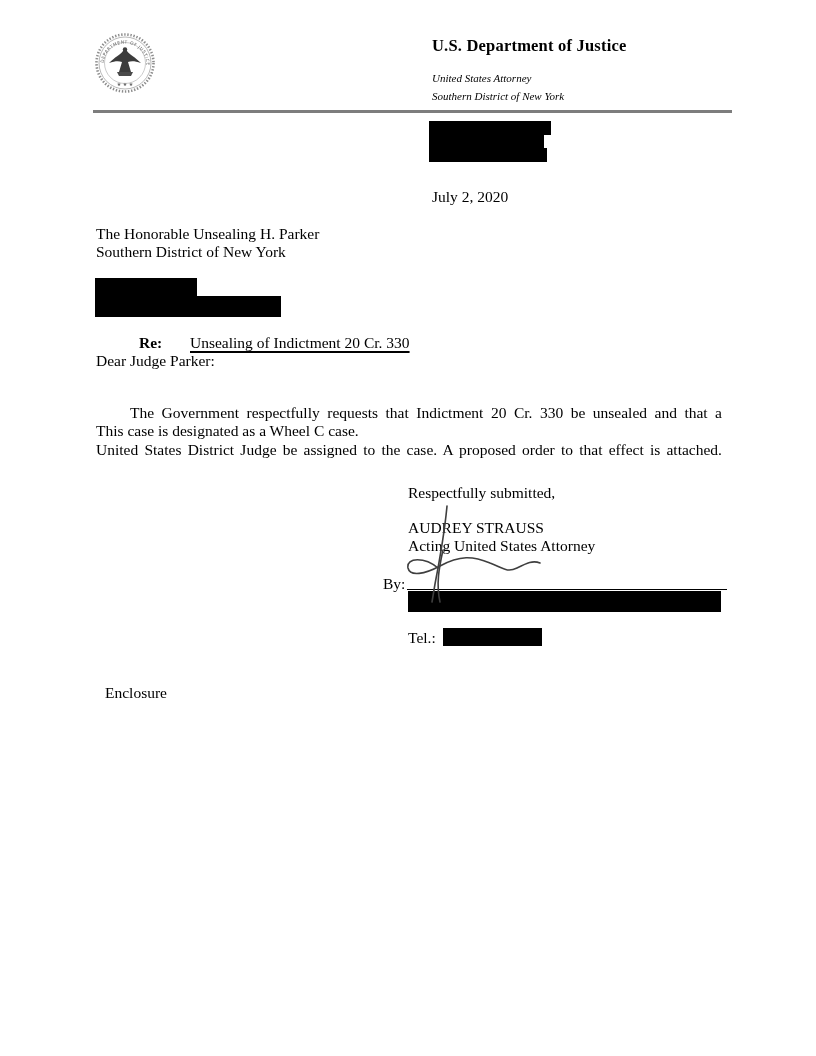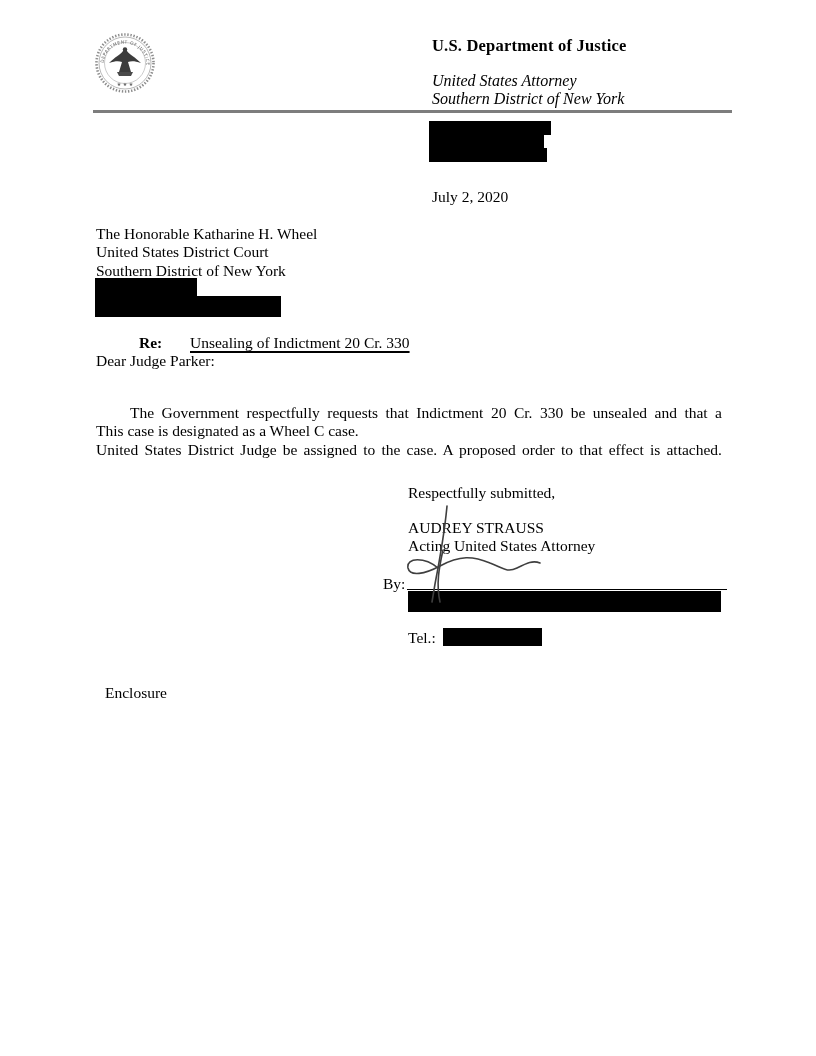--- a/index.html
+++ b/index.html
@@ -7,21 +7,21 @@
     position:relative;
     width:816px;height:1056px;
     margin:0 auto;
     background:#ffffff;
     font-family:"Liberation Serif", serif;
     color:#000;
     overflow:hidden;
   }
   .abs{position:absolute;}
   .dept-title{font-size:16.5px;font-weight:bold;letter-spacing:0.2px;}
-  .office-line{font-size:16px;font-style:italic;}
+  .office-line{font-size:11px;font-style:italic;}
   .rule{height:3px;background:#7d7d7d;}
   .redaction{background:#000;}
   .serif15{font-size:15.5px;}
   .addr-line{font-size:15.5px;line-height:18.4px;}
   .re-label{font-size:15.5px;font-weight:bold;}
   .re-subject{
     font-size:15.5px;font-weight:normal;
     text-decoration:underline;
     text-decoration-thickness:1.5px;
     text-underline-offset:3px;
@@ -70,22 +70,21 @@
 
   <div class="abs rule" style="left:93px;top:110px;width:639px;"></div>
 
   <div class="abs redaction" style="left:429px;top:121px;width:122px;height:13.5px;"></div>
   <div class="abs redaction" style="left:429px;top:134.5px;width:115px;height:13.5px;"></div>
   <div class="abs redaction" style="left:429px;top:148px;width:118px;height:13.5px;"></div>
 
   <div class="abs serif15" style="left:432px;top:188px;">July 2, 2020</div>
 
   <div class="abs" style="left:96px;top:225px;">
-    <div class="addr-line">The Honorable Katharine H. Wheel</div>
-    <div class="addr-line">United States District Court</div>
+    <div class="addr-line">The Honorable Unsealing H. Parker</div>
     <div class="addr-line">Southern District of New York</div>
   </div>
 
   <div class="abs redaction" style="left:95px;top:277.5px;width:102px;height:18.5px;"></div>
   <div class="abs redaction" style="left:95px;top:296px;width:186px;height:21px;"></div>
 
   <div class="abs re-label" style="left:139px;top:334px;">Re:</div>
   <div class="abs re-subject" style="left:190px;top:334px;">Unsealing of Indictment 20 Cr. 330</div>
 
   <div class="abs serif15" style="left:96px;top:352px;">Dear Judge Parker:</div>

